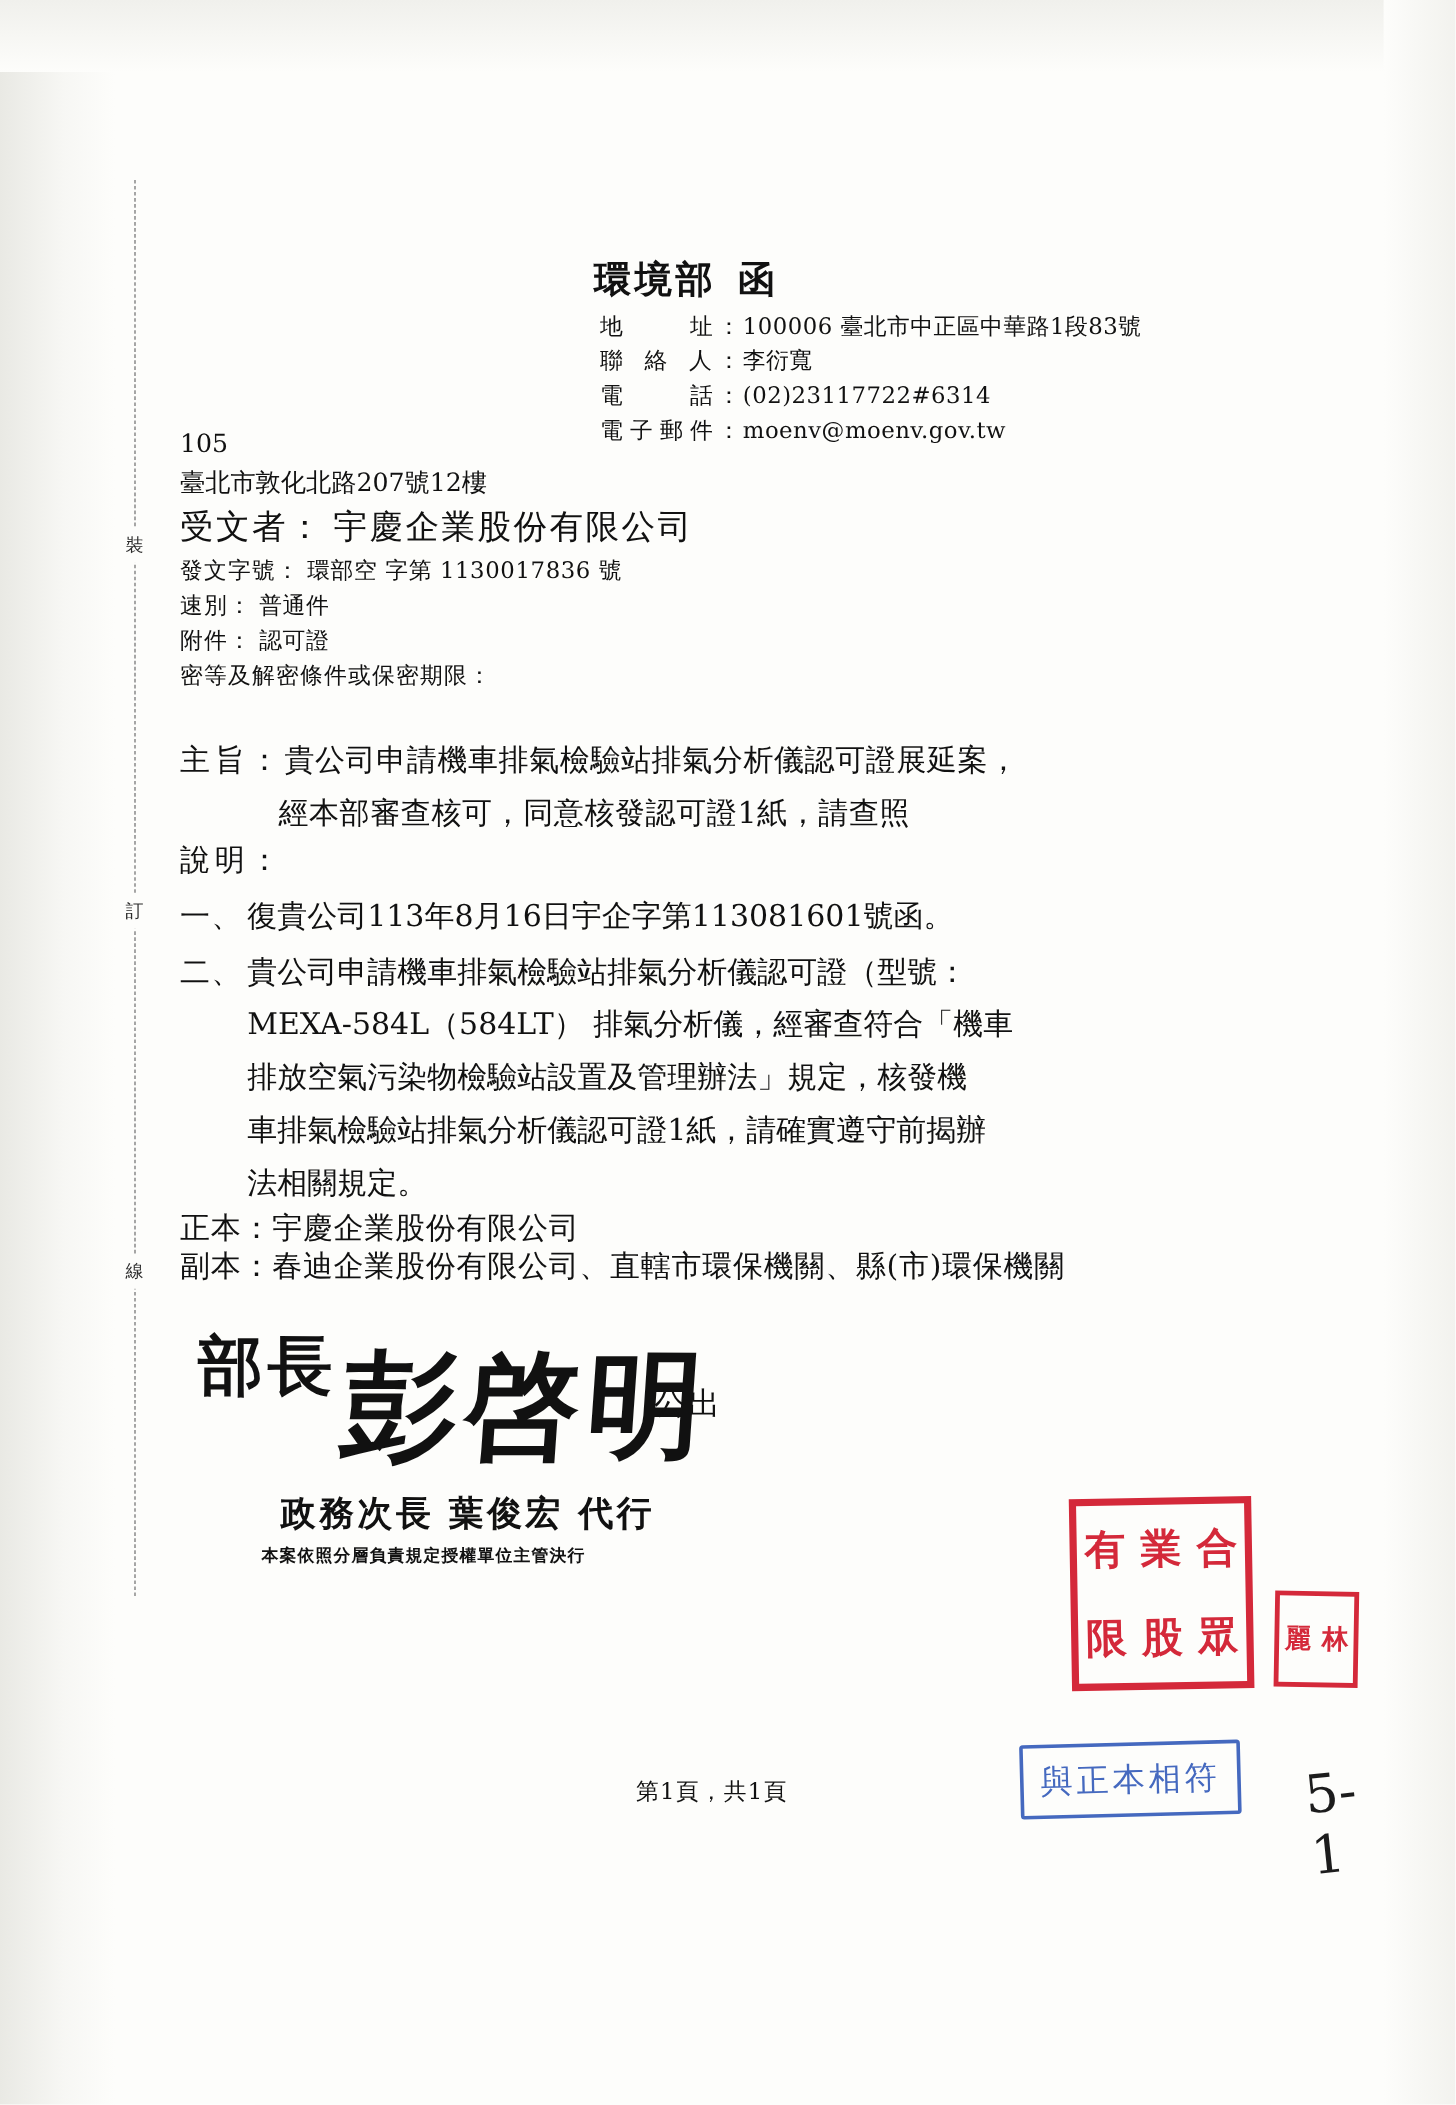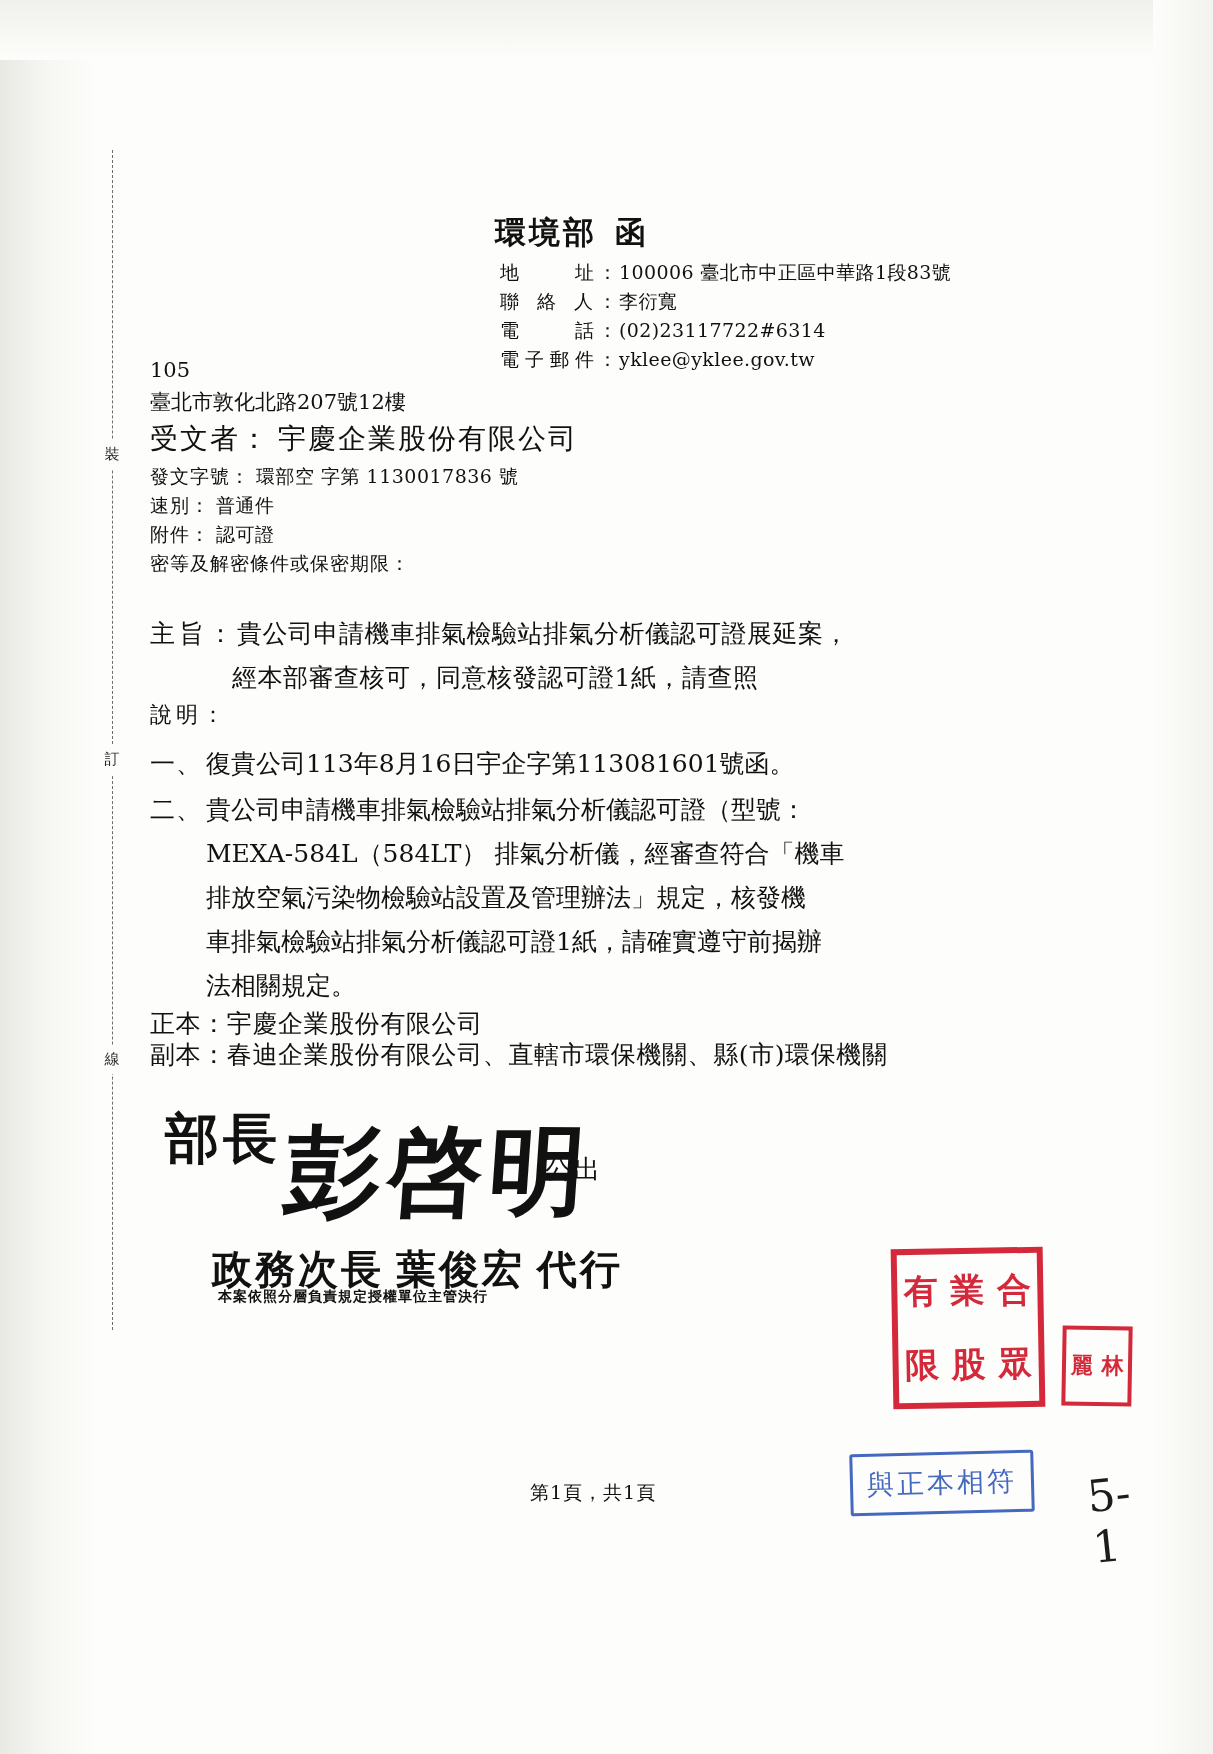--- a/index.html
+++ b/index.html
@@ -146,21 +146,21 @@
     font-size: 25px;
     line-height: 44px;
     letter-spacing: 0.5px;
   }
   .subject .lbl { letter-spacing: 4px; }
   .subject .l2 { display: block; margin-left: 82px; }
 
   .desc-head {
     left: 0px;
     top: 700px;
-    font-size: 22px;
+    font-size: 25px;
     letter-spacing: 4px;
   }
   .desc-list {
     left: 0px;
     top: 742px;
     width: 830px;
     font-size: 25px;
     line-height: 44px;
   }
   .desc-item { display: flex; margin-bottom: 2px; }
@@ -200,23 +200,23 @@
   .sig-note {
     position: absolute;
     left: 395px;
     top: 1152px;
     font-size: 26px;
     font-family: "DejaVu Serif", serif;
     letter-spacing: 3px;
   }
   .deputy {
     position: absolute;
-    left: 62px;
+    left: 84px;
     top: 1242px;
-    font-size: 40px;
+    font-size: 29px;
     font-family: "DejaVu Serif", serif;
     font-weight: 600;
     letter-spacing: 3px;
   }
   .deputy .dgap { display: inline-block; width: 12px; }
   .authz {
     position: absolute;
     left: 68px;
     top: 1288px;
     font-size: 14px;
@@ -334,21 +334,21 @@
       <div class="contact-row">
         <span class="contact-label">地　　址</span><span class="contact-sep">：</span><span class="contact-value">100006 臺北市中正區中華路1段83號</span>
       </div>
       <div class="contact-row">
         <span class="contact-label">聯 絡 人</span><span class="contact-sep">：</span><span class="contact-value">李衍寬</span>
       </div>
       <div class="contact-row">
         <span class="contact-label">電　　話</span><span class="contact-sep">：</span><span class="contact-value">(02)23117722#6314</span>
       </div>
       <div class="contact-row">
-        <span class="contact-label">電子郵件</span><span class="contact-sep">：</span><span class="contact-value">yklee@yklee.gov.tw</span>
+        <span class="contact-label">電子郵件</span><span class="contact-sep">：</span><span class="contact-value">moenv@moenv.gov.tw</span>
       </div>
     </div>
 
     <div class="zip">105</div>
     <div class="addr">臺北市敦化北路207號12樓</div>
 
     <div class="recipient">
       <span class="rlabel">受文者：</span><span class="rname">宇慶企業股份有限公司</span>
     </div>
 

